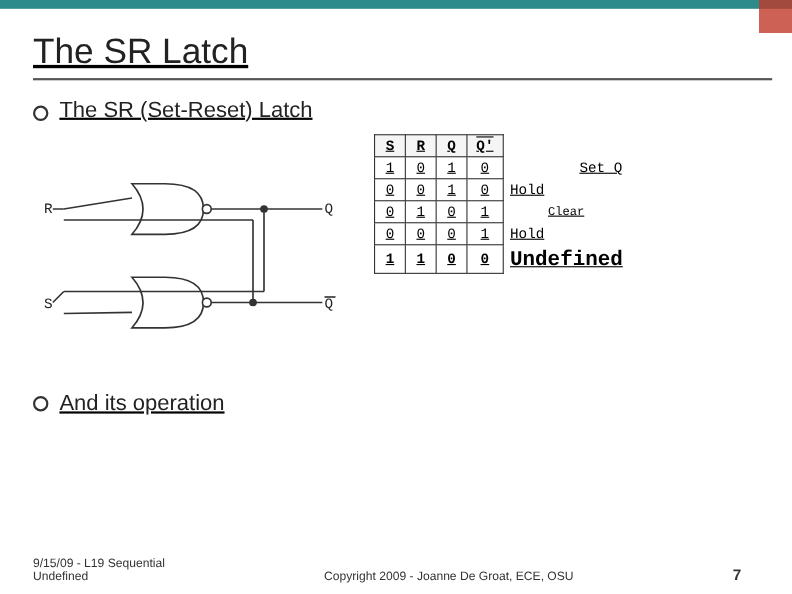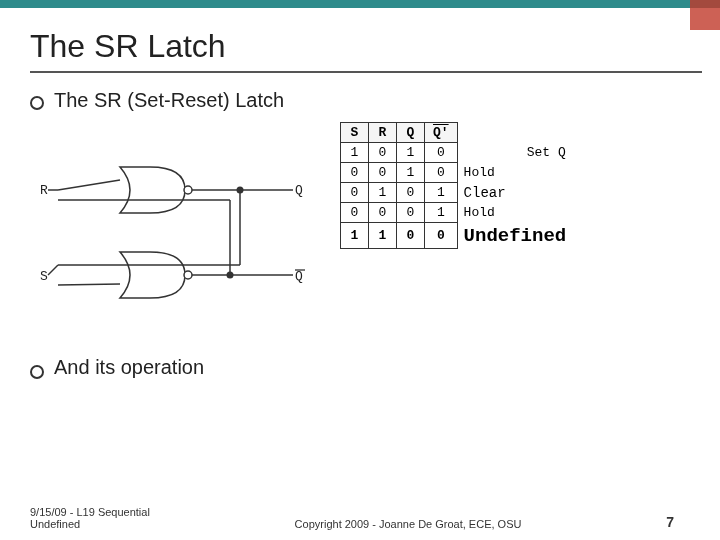--- a/index.html
+++ b/index.html
@@ -31,20 +31,21 @@
       opacity: 0.8;
     }
 
     .content {
       position: absolute;
       top: 8px;
       left: 0;
       right: 0;
       bottom: 0;
       padding: 20px 18px 10px 30px;
+      text-decoration: underline;
     }
 
     .title {
       font-size: 32px;
       font-weight: normal;
       color: #222;
       margin-bottom: 6px;
     }
 
     .title-underline {
@@ -115,21 +116,21 @@
       font-weight: bold;
     }
 
     .row-group-sep td {
       border-top: 2px solid #333;
     }
 
     
     .second-bullet {
       display: flex;
-      align-items: flex-end;
+      align-items: flex-start;
       margin-top: 10px;
     }
 
     
     .footer {
       position: absolute;
       bottom: 10px;
       left: 30px;
       right: 46px;
       display: flex;
@@ -247,21 +248,21 @@
       <td style="">0</td>
       <td style="">1</td>
       <td style="">0</td>
       <td style="border:none; text-align:left; padding-left:6px; font-family:'Courier New',monospace; font-size:13px; ">Hold</td>
     </tr>
             <tr class="row-group-sep">
       <td style="">0</td>
       <td style="">1</td>
       <td style="">0</td>
       <td style="">1</td>
-      <td style="border:none; text-align:left; padding-left:6px; font-family:'Courier New',monospace; font-size:14px; ">Clear</td>
+      <td style="border:none; text-align:center; padding-left:6px; font-family:'Courier New',monospace; font-size:11px; ">Clear</td>
     </tr>
             <tr>
       <td style="">0</td>
       <td style="">0</td>
       <td style="">0</td>
       <td style="">1</td>
       <td style="border:none; text-align:left; padding-left:6px; font-family:'Courier New',monospace; font-size:13px; ">Hold</td>
     </tr>
             <tr class="row-group-sep">
       <td style="font-weight:bold;">1</td>

